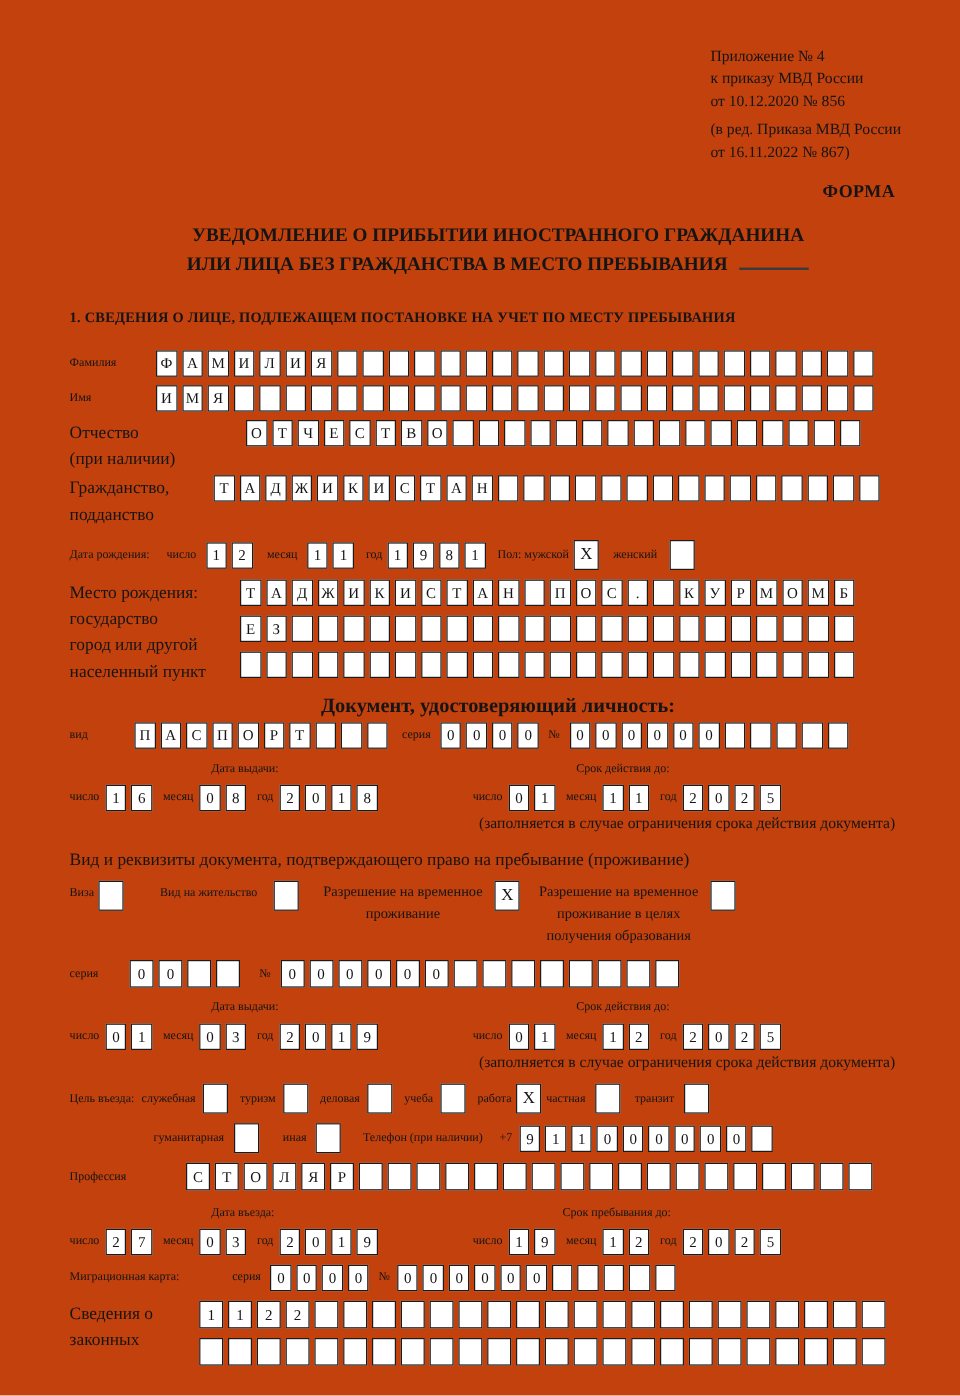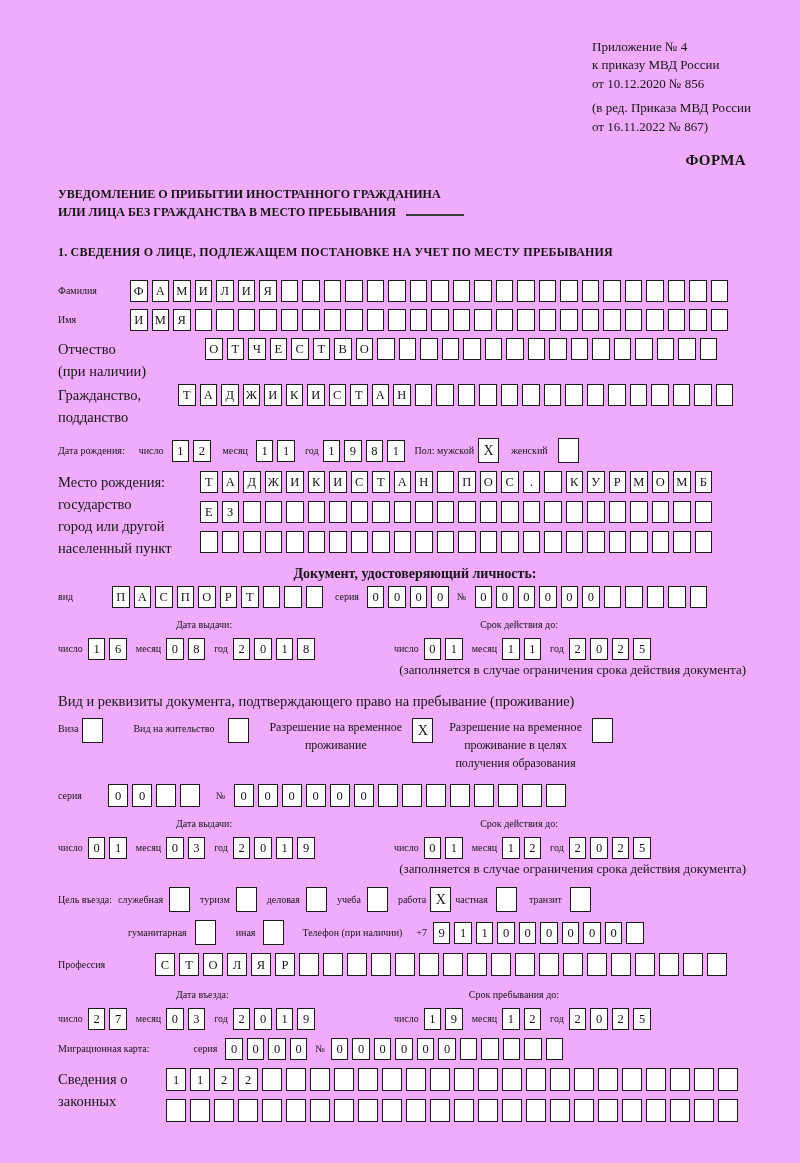--- a/index.html
+++ b/index.html
@@ -1,29 +1,29 @@
 <!DOCTYPE html>
 <html><head>
 <meta charset="utf-8">
 <style>
   html,body{margin:0;padding:0;background:#fff;}
   .page{
     width:800px;height:1163px;box-sizing:border-box;overflow:hidden;
-    background:#f0abfc;color:#151515;
+    background:#c2410c;color:#151515;
     font-family:"Liberation Serif","DejaVu Serif",serif;
     padding:38px 28px 0 58px;position:relative;
   }
   
   .appendix{margin-left:534px;font-size:13px;line-height:1.42;}
   .appendix .gap{margin-top:6px;}
   .forma{text-align:right;font-weight:bold;font-size:15px;margin:16px 26px 0 0;letter-spacing:.4px;}
-  .title{font-weight:bold;font-size:12px;margin-top:16px;line-height:1.5;}
+  .title{text-align:center;font-weight:bold;font-size:16px;margin-top:16px;line-height:1.5;}
   .uline{display:inline-block;width:58px;border-bottom:2.2px solid #3a3a3a;margin-left:10px;}
   .sec1{font-weight:bold;font-size:12px;margin-top:24px;letter-spacing:.2px;}
-  .doc-heading{text-align:center;font-weight:bold;font-size:14px;margin-top:7px;}
+  .doc-heading{text-align:center;font-weight:bold;font-size:17px;margin-top:7px;}
   .note{font-size:13px;}
   .note.right{text-align:right;padding-right:26px;}
   .intro{font-size:14.5px;line-height:1.8;margin-top:10px;}
   
   .frow{display:flex;align-items:flex-start;}
   .ai-c{align-items:center;}
   .lbl{font-size:10px;line-height:22px;flex:none;white-space:nowrap;}
   .lblcol{font-size:14.5px;line-height:22px;flex:none;}
   .stack>*+*{margin-top:8px;}
   .center-lines{text-align:center;font-size:12px;line-height:1.5;flex:none;}

